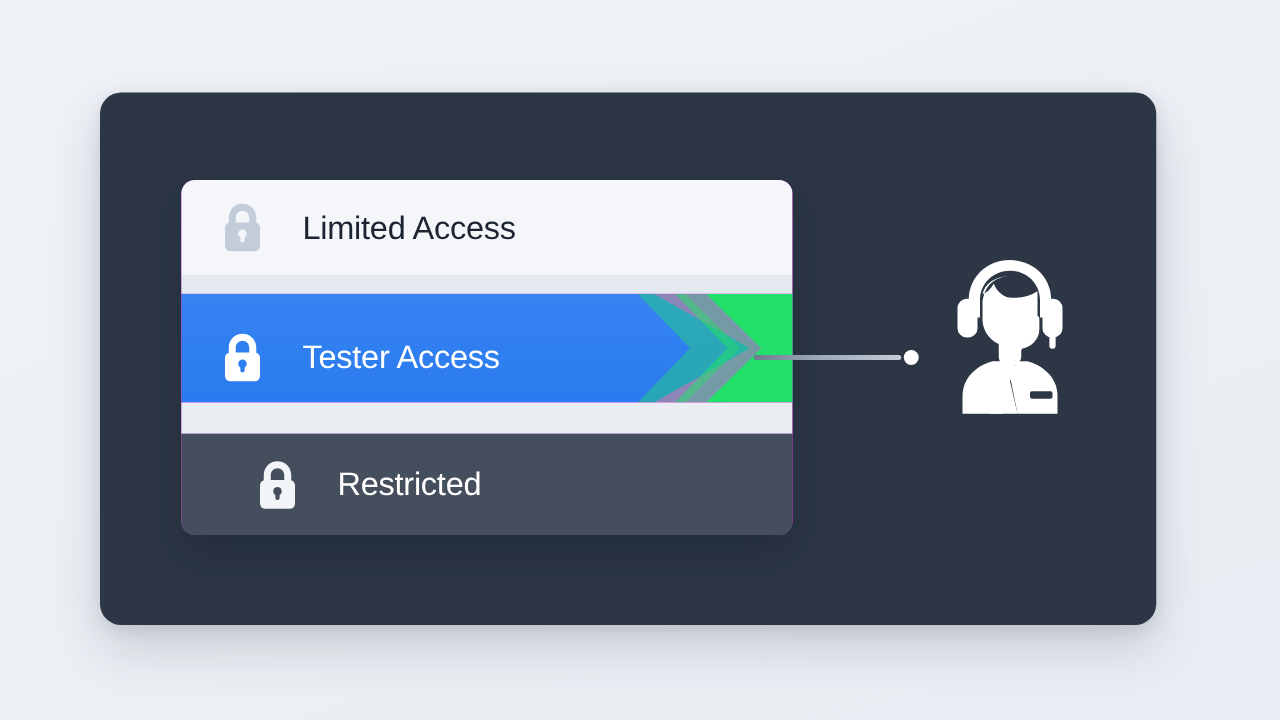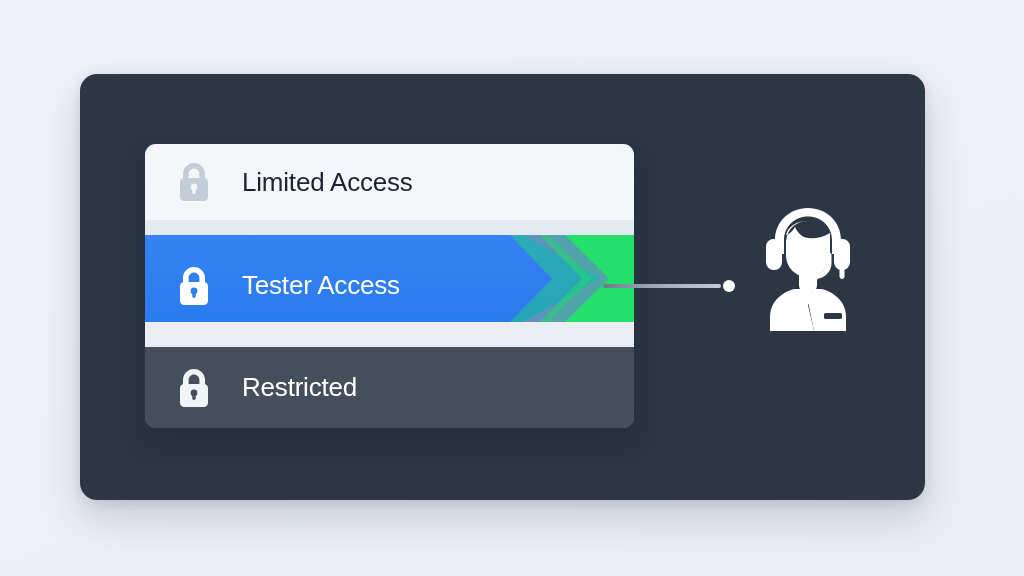--- a/index.html
+++ b/index.html
@@ -47,21 +47,21 @@
     border-radius: 11px;
     overflow: visible;
     box-shadow: 0 14px 30px rgba(18,26,40,0.30);
   }
 
   .card-clip {
     position: absolute;
     inset: 0;
     border-radius: 11px;
     overflow: hidden;
-    background: #8b5cf6;
+    background: #d946ef;
   }
 
   
   .row {
     position: absolute;
     left: 0;
     width: 100%;
     display: flex;
     align-items: center;
   }
@@ -141,21 +141,21 @@
   
   .row-inner {
     position: absolute;
     display: flex;
     align-items: center;
     gap: 0;
     z-index: 5;
   }
   .ri-limited    { left: 0; top: 0;    height: 76px; }
   .ri-tester     { left: 0; top: 91px; height: 101px; }
-  .ri-restricted { left: 0; top: 203px;height: 81px; }
+  .ri-restricted { left: 0; top: 203px;height: 81px; padding-left: 28px; }
 
   .lock-slot {
     width: 97px;
     display: flex;
     align-items: center;
     justify-content: center;
     flex: none;
   }
   .lock-slot svg { display: block; }
 

